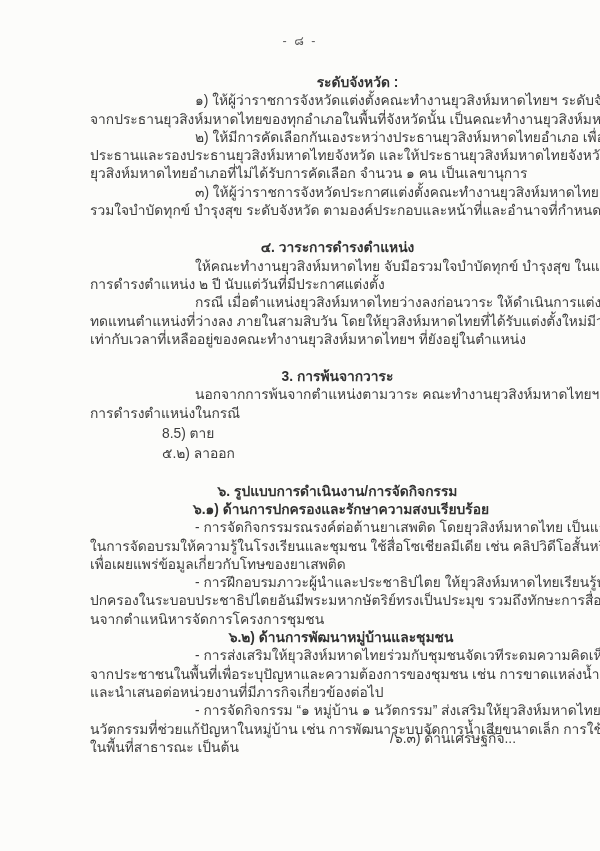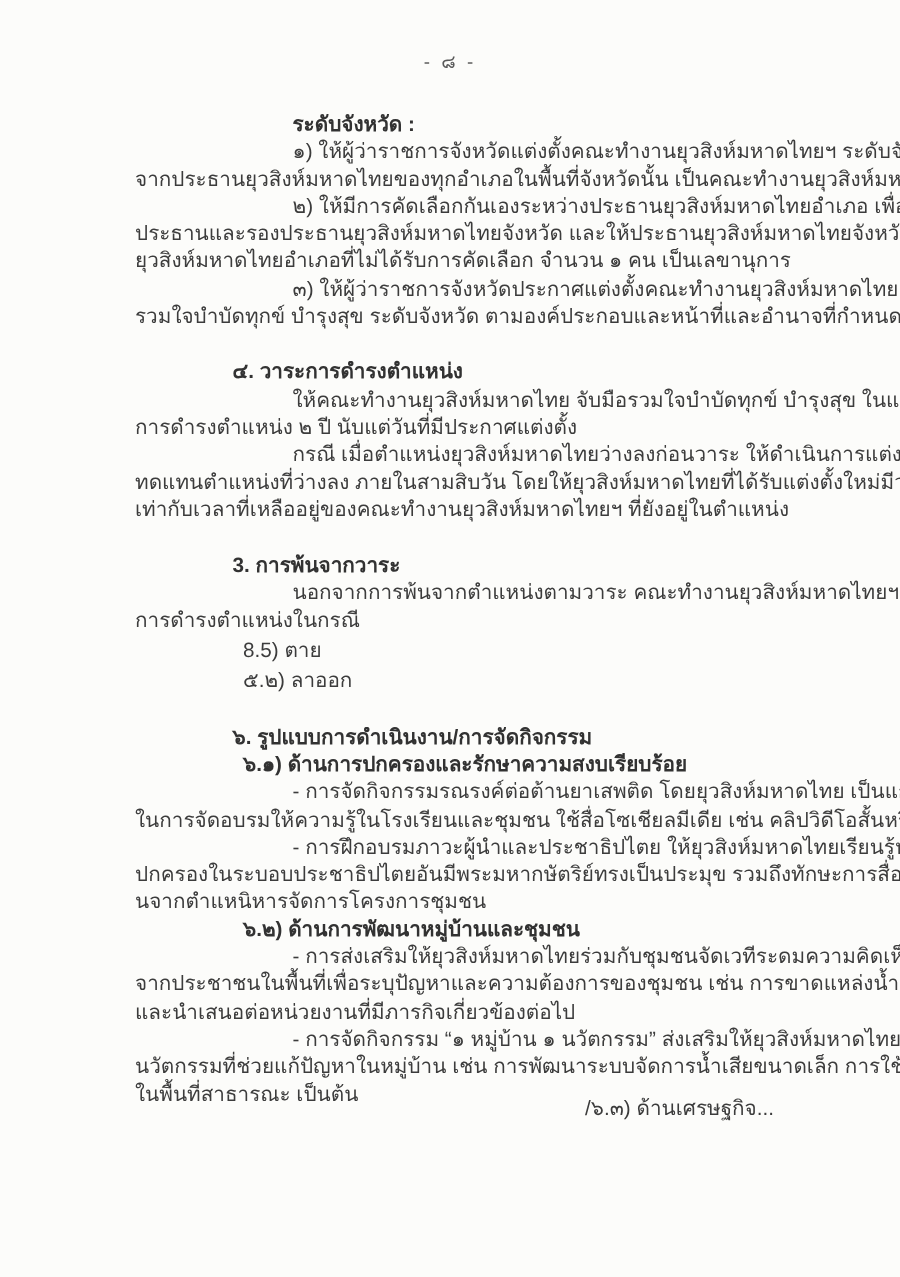--- a/index.html
+++ b/index.html
@@ -25,21 +25,21 @@
     line-height:18.3px;
   }
   .line{
     margin:0;
     white-space:nowrap;
     color:#3c3c3c;
   }
   .ind-para{padding-left:105px;}   
   .ind-head{padding-left:65px;}    
   .ind-sub{padding-left:72px;}     
-  .bold{font-weight:bold;color:#323232;}
+  .bold{font-weight:bold;color:#323232;text-align:center;}
   .gap-head{margin-top:19px;}
   .gap-sub{margin-top:2px;}
   .continuation{
     position:absolute;
     top:727px;
     right:84px;
     font-size:13.8px;
     color:#3c3c3c;
   }
 </style>
@@ -66,20 +66,21 @@
       <p class="line">เท่ากับเวลาที่เหลืออยู่ของคณะทำงานยุวสิงห์มหาดไทยฯ ที่ยังอยู่ในตำแหน่ง</p>
       <p class="line ind-head bold gap-head">3. การพ้นจากวาระ</p>
       <p class="line ind-para">นอกจากการพ้นจากตำแหน่งตามวาระ คณะทำงานยุวสิงห์มหาดไทยฯ อาจสิ้นสุด</p>
       <p class="line">การดำรงตำแหน่งในกรณี</p>
       <p class="line ind-sub gap-sub">8.5) ตาย</p>
       <p class="line ind-sub gap-sub">๕.๒) ลาออก</p>
       <p class="line ind-head bold gap-head">๖. รูปแบบการดำเนินงาน/การจัดกิจกรรม</p>
       <p class="line ind-sub bold">๖.๑) ด้านการปกครองและรักษาความสงบเรียบร้อย</p>
       <p class="line ind-para">- การจัดกิจกรรมรณรงค์ต่อต้านยาเสพติด โดยยุวสิงห์มหาดไทย เป็นแกนนำ</p>
       <p class="line">ในการจัดอบรมให้ความรู้ในโรงเรียนและชุมชน ใช้สื่อโซเชียลมีเดีย เช่น คลิปวิดีโอสั้นหรืออินโฟกราฟิก</p>
+      <p class="line">เพื่อเผยแพร่ข้อมูลเกี่ยวกับโทษของยาเสพติด</p>
       <p class="line ind-para">- การฝึกอบรมภาวะผู้นำและประชาธิปไตย ให้ยุวสิงห์มหาดไทยเรียนรู้หลักการ</p>
       <p class="line">ปกครองในระบอบประชาธิปไตยอันมีพระมหากษัตริย์ทรงเป็นประมุข รวมถึงทักษะการสื่อสารในที่สาธารณะ</p>
       <p class="line">นจากตำแหนิหารจัดการโครงการชุมชน</p>
       <p class="line ind-sub bold">๖.๒) ด้านการพัฒนาหมู่บ้านและชุมชน</p>
       <p class="line ind-para">- การส่งเสริมให้ยุวสิงห์มหาดไทยร่วมกับชุมชนจัดเวทีระดมความคิดเห็น</p>
       <p class="line">จากประชาชนในพื้นที่เพื่อระบุปัญหาและความต้องการของชุมชน เช่น การขาดแหล่งน้ำเพื่อการเกษตร</p>
       <p class="line">และนำเสนอต่อหน่วยงานที่มีภารกิจเกี่ยวข้องต่อไป</p>
       <p class="line ind-para">- การจัดกิจกรรม “๑ หมู่บ้าน ๑ นวัตกรรม” ส่งเสริมให้ยุวสิงห์มหาดไทย คิดค้น</p>
       <p class="line">นวัตกรรมที่ช่วยแก้ปัญหาในหมู่บ้าน เช่น การพัฒนาระบบจัดการน้ำเสียขนาดเล็ก การใช้พลังงานแสงอาทิตย์</p>
       <p class="line">ในพื้นที่สาธารณะ เป็นต้น</p>

